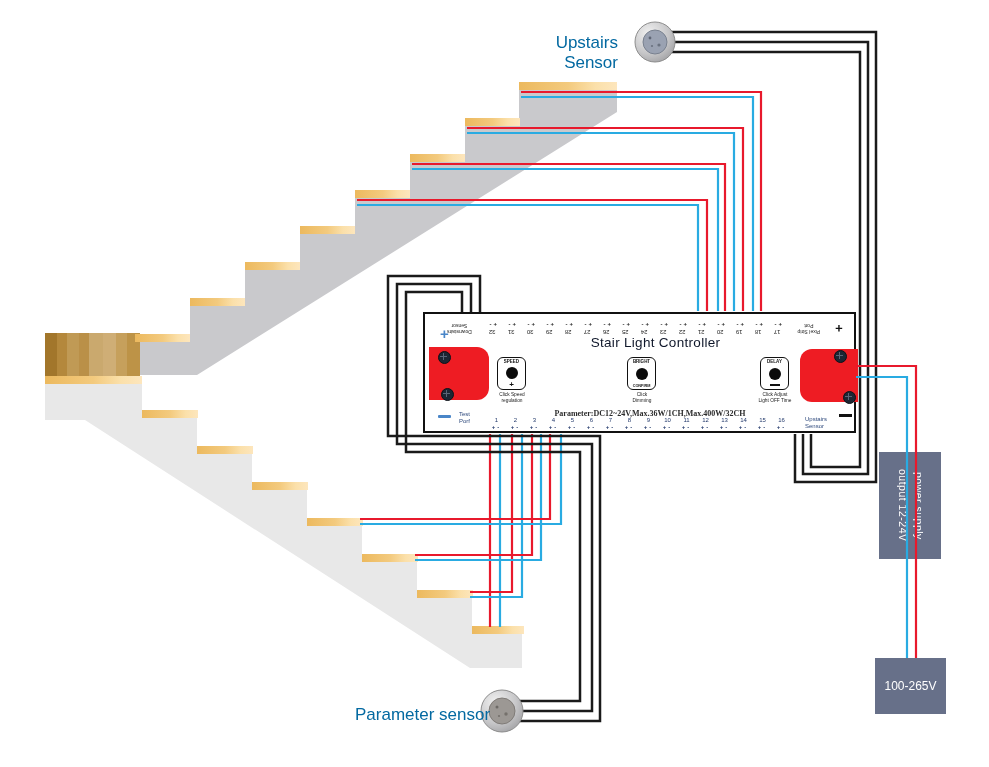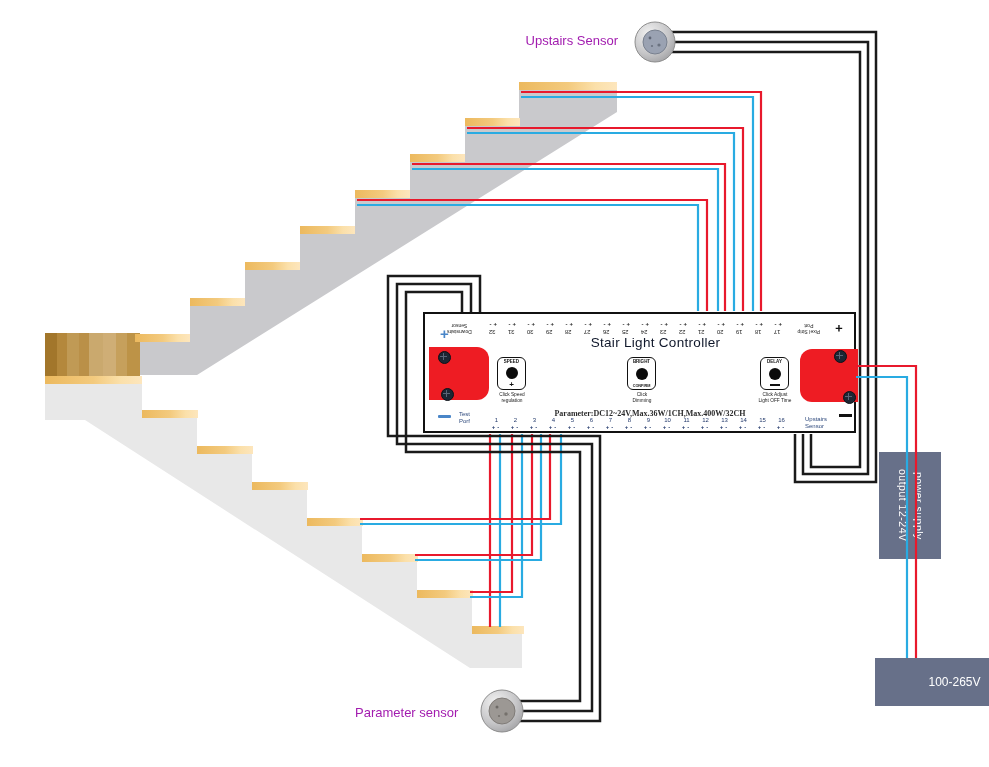--- a/index.html
+++ b/index.html
@@ -1,20 +1,20 @@
 <!DOCTYPE html>
 <html><head>
 <meta charset="utf-8">
 <style>
   html,body{margin:0;padding:0;background:#ffffff;}
   .canvas{position:relative;width:989px;height:767px;background:#ffffff;overflow:hidden;
           font-family:"Liberation Sans", sans-serif;}
   svg{position:absolute;left:0;top:0;}
   #overlay{pointer-events:none;z-index:30;}
-  .lbl{position:absolute;color:#a21caf;font-size:13px;z-index:5;}
+  .lbl{position:absolute;color:#0369a1;font-size:17px;z-index:5;}
 
   
   .controller{position:absolute;left:423px;top:312px;width:433px;height:121px;
               box-sizing:border-box;background:#ffffff;border:2px solid #111;z-index:20;}
   .ctitle{position:absolute;left:36px;right:4px;top:21px;text-align:center;
           font-size:13.5px;color:#0f172a;letter-spacing:.3px;}
   .param{position:absolute;left:92px;top:95px;width:266px;text-align:center;
          font-size:8px;font-weight:bold;color:#2b2b2b;white-space:nowrap;font-family:Liberation Serif, serif;}
   
   .conn{position:absolute;background:#ee1c23;}
@@ -45,22 +45,22 @@
   .pbtn .bar{width:10px;height:2.5px;background:#111;margin-bottom:2px;}
   .cap{position:absolute;font-size:4.8px;line-height:1.2;color:#222;text-align:center;white-space:nowrap;}
   .blueplus{position:absolute;left:15px;top:11px;font-size:15px;font-weight:bold;color:#4a86c8;z-index:2;}
   .bluedash{position:absolute;left:13px;top:101px;width:13px;height:3px;background:#4a86c8;border-radius:1px;}
   .navytxt{position:absolute;font-size:6px;line-height:1.15;color:#2f4a7d;}
   .blackdash{position:absolute;left:414px;top:100px;width:13px;height:3px;background:#111;}
   
   .slatebox{position:absolute;background:#677089;color:#fff;z-index:10;}
   .psu{left:879px;top:452px;width:62px;height:107px;display:flex;align-items:center;justify-content:center;}
   .psu .vtxt{writing-mode:vertical-rl;font-size:10.5px;letter-spacing:.5px;line-height:1.5;text-align:center;}
-  .mains{left:875px;top:658px;width:71px;height:48px;display:flex;align-items:center;justify-content:center;
-         font-size:12px;padding-left:44px;}
+  .mains{left:875px;top:658px;width:71px;height:56px;display:flex;align-items:center;justify-content:center;
+         font-size:12px;}
 </style>
 </head>
 <body>
 <div class="canvas">
 
 <svg id="base" width="989" height="767" viewBox="0 0 989 767">
   <defs>
     <linearGradient id="tread" x1="0" y1="0" x2="1" y2="0">
       <stop offset="0" stop-color="#ecb95e"></stop>
           <stop offset="0.5" stop-color="#f3ca7e"></stop>

